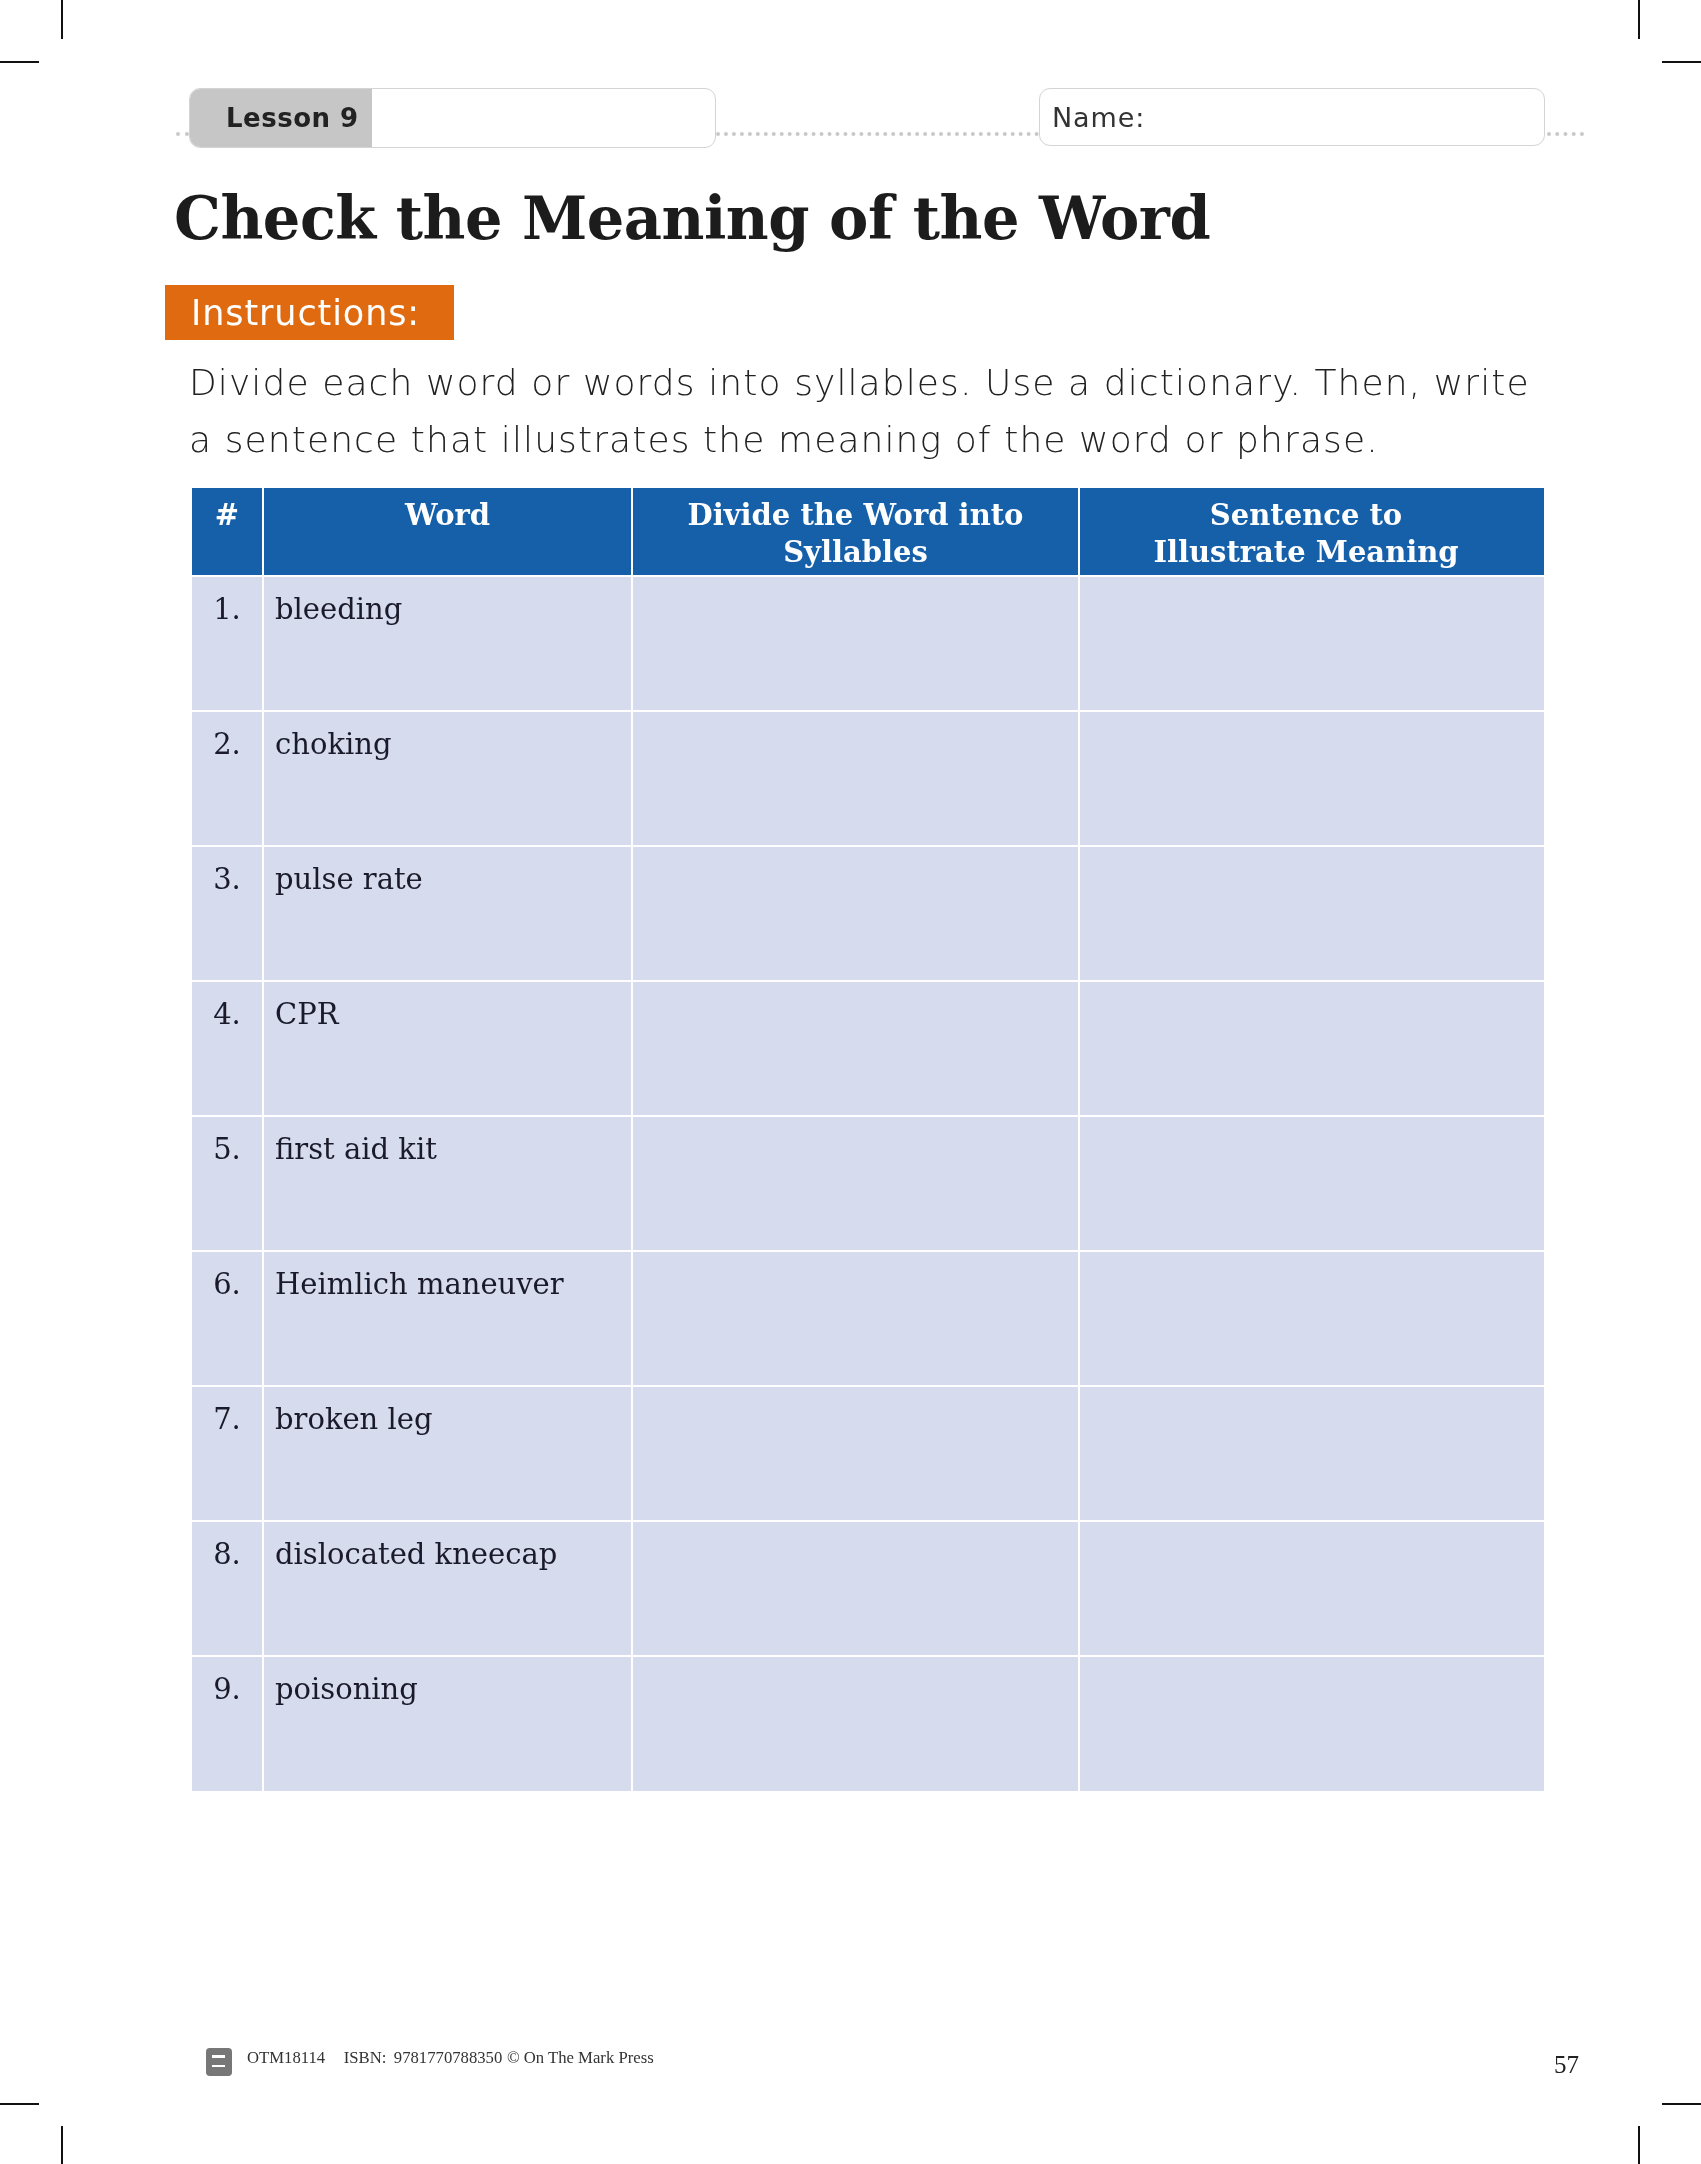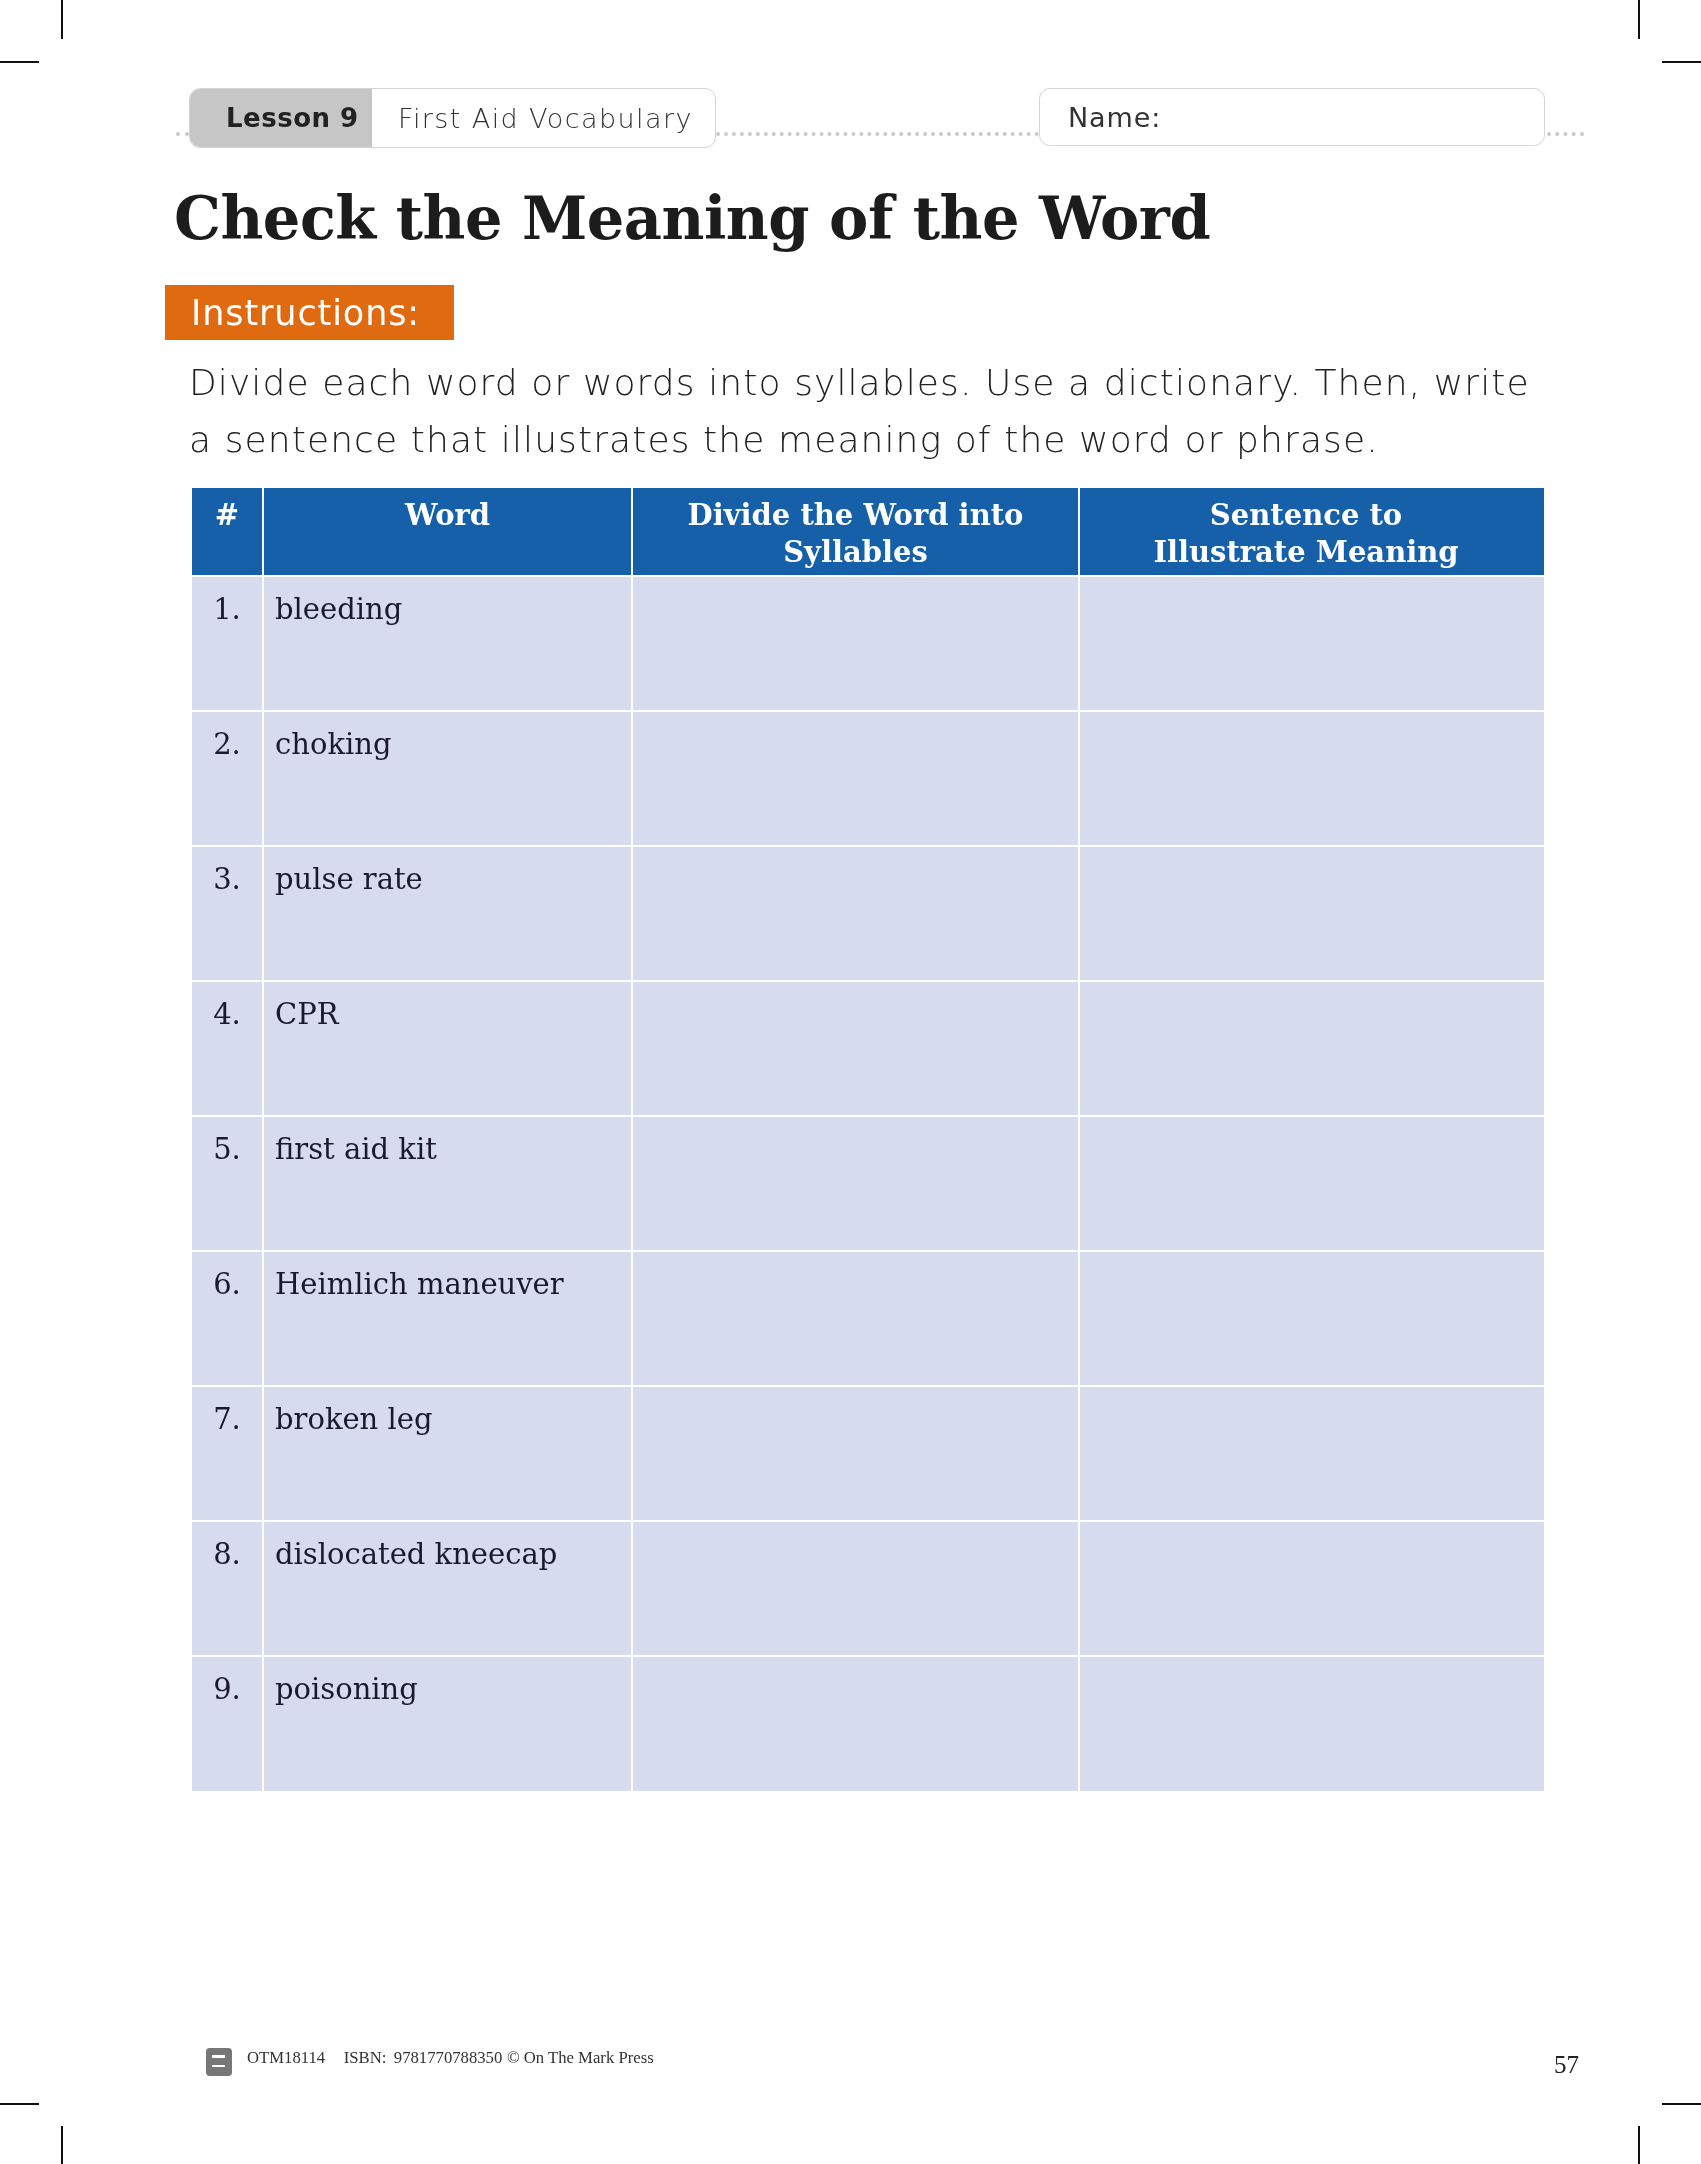--- a/index.html
+++ b/index.html
@@ -2,21 +2,21 @@
 <html style="font-size:15px"><head>
 <meta charset="utf-8">
 <style>
   html, body { margin:0; padding:0; }
   body { width:1701px; height:2165px; background:#ffffff; position:relative; overflow:hidden; font-family:"DejaVu Sans", sans-serif; color:#1a1a1a; }
   .crop { position:absolute; background:#111; }
   .dots { position:absolute; height:0; border-top:4.6px dotted #c9c9c9; }
   .lesson-tab { position:absolute; left:189px; top:88px; width:525px; height:58px; border:1.9px solid #d4d4d4; border-radius:11px; overflow:hidden; background:#fff; display:flex; }
   .lesson-tab .num { width:182px; background:#c6c6c6; display:flex; align-items:center; padding-left:36px; box-sizing:border-box; font-size:26px; font-weight:bold; color:#222; letter-spacing:0.5px; }
   .lesson-tab .topic { flex:1; display:flex; align-items:center; padding-left:26px; font-size:27px; color:#333; letter-spacing:1.4px; font-weight:300; }
-  .name-box { position:absolute; left:1039px; top:88px; width:506px; height:58px; border:1.9px solid #d4d4d4; border-radius:11px; background:#fff; display:flex; align-items:center; padding-left:28px; box-sizing:border-box; font-size:27px; color:#333; letter-spacing:0.9px; }
+  .name-box { position:absolute; left:1039px; top:88px; width:506px; height:58px; border:1.9px solid #d4d4d4; border-radius:11px; background:#fff; display:flex; align-items:center; padding-left:12px; box-sizing:border-box; font-size:27px; color:#333; letter-spacing:0.9px; }
   .title { position:absolute; left:174px; top:184px; font-family:"DejaVu Serif", serif; font-weight:bold; font-size:59px; color:#1c1c1c; letter-spacing:-0.5px; white-space:nowrap; }
   .instr-badge { position:absolute; left:165px; top:285px; width:289px; height:55px; background:#e06a10; color:#fff; font-size:35px; font-weight:normal; display:flex; align-items:center; padding-left:26px; box-sizing:border-box; letter-spacing:0.9px; }
   .instr-text { position:absolute; left:189px; top:354px; width:1354px; font-size:36px; line-height:57px; color:#222; letter-spacing:1.1px; font-weight:300; }
   table.vocab { position:absolute; left:192px; top:488px; width:1352px; border-collapse:collapse; table-layout:fixed; }
   table.vocab th { background:#1560a8; color:#fff; font-family:"DejaVu Serif", serif; font-weight:bold; font-size:29px; line-height:37px; height:88px; vertical-align:top; padding-top:9.3px; box-sizing:border-box; border-left:2.8px solid #fff; text-align:center; }
   table.vocab th:first-child { border-left:none; }
   table.vocab td { background:#d6dcee; height:135px; vertical-align:top; padding-top:15px; box-sizing:border-box; border-left:2.8px solid #fff; border-top:2.8px solid #fff; font-family:"DejaVu Serif", serif; font-size:29px; color:#1a1a2a; }
   table.vocab td:first-child { border-left:none; text-align:center; }
   table.vocab td.word { padding-left:11px; }
   .footer { position:absolute; left:206px; top:2048px; display:flex; align-items:flex-start; font-family:"Liberation Serif", serif; font-size:16.7px; color:#333; }
@@ -37,21 +37,20 @@
 <div class="crop" style="left:0;top:2103px;width:39px;height:1.9px;"></div>
 <div class="crop" style="left:1638px;top:2126px;width:1.9px;height:39px;"></div>
 <div class="crop" style="left:1662px;top:2103px;width:39px;height:1.9px;"></div>
 
 <div class="dots" style="left:176px;top:132px;width:13px;"></div>
 <div class="dots" style="left:716px;top:132px;width:323px;"></div>
 <div class="dots" style="left:1547px;top:132px;width:37px;"></div>
 
 <div class="lesson-tab">
   <div class="num">Lesson 9</div>
-  <div class="topic">First Aid Vocabulary</div>
 </div>
 
 <div class="name-box">
   <span>Name:</span>
 </div>
 
 <div class="title">Check the Meaning of the Word</div>
 
 <div class="instr-badge">Instructions:</div>
 <div class="instr-text">Divide each word or words into syllables. Use a dictionary. Then, write a sentence that illustrates the meaning of the word or phrase.</div>

